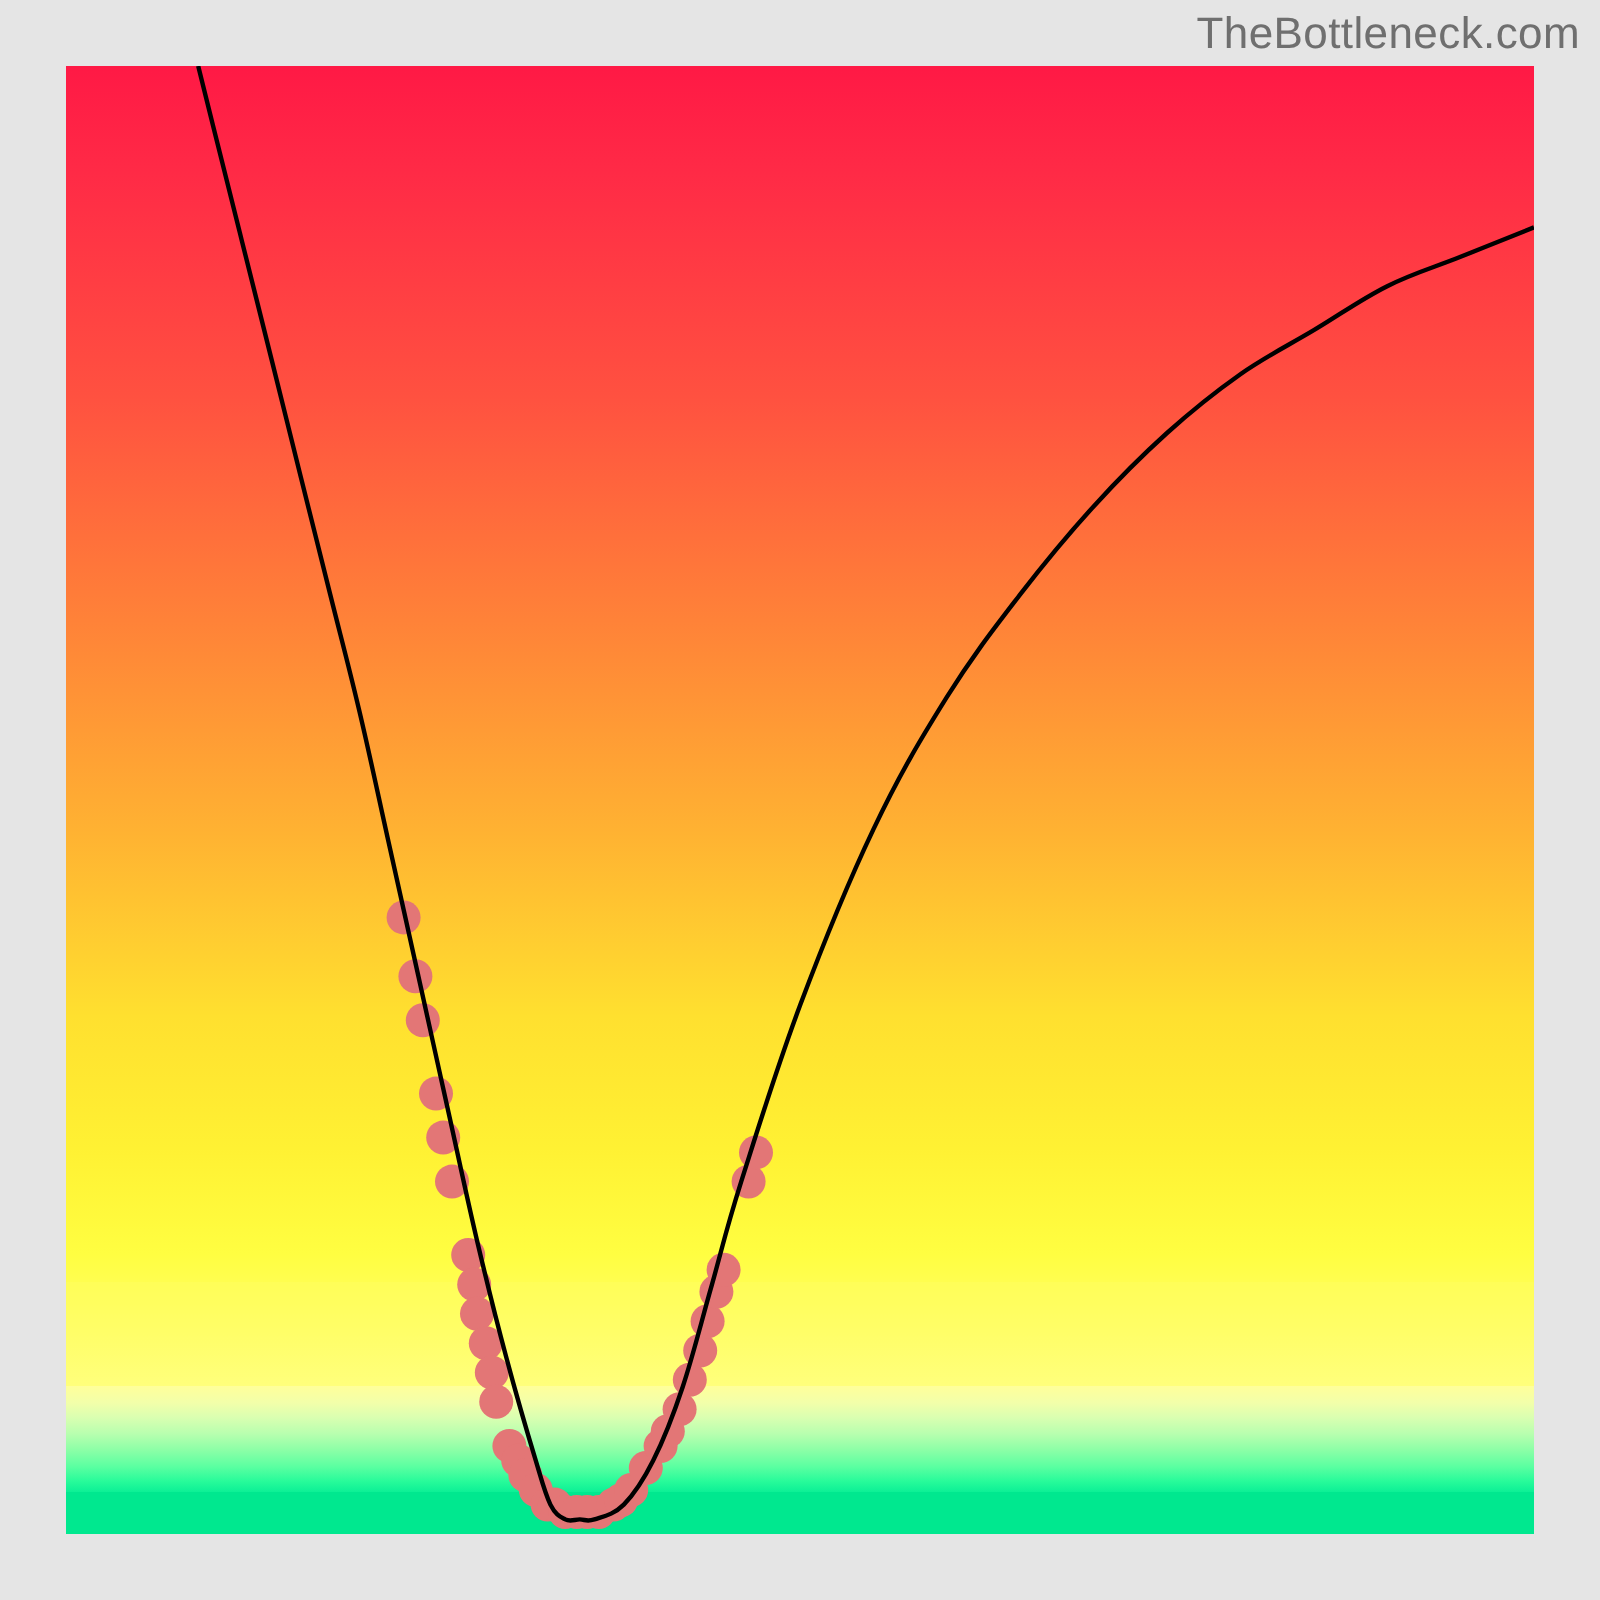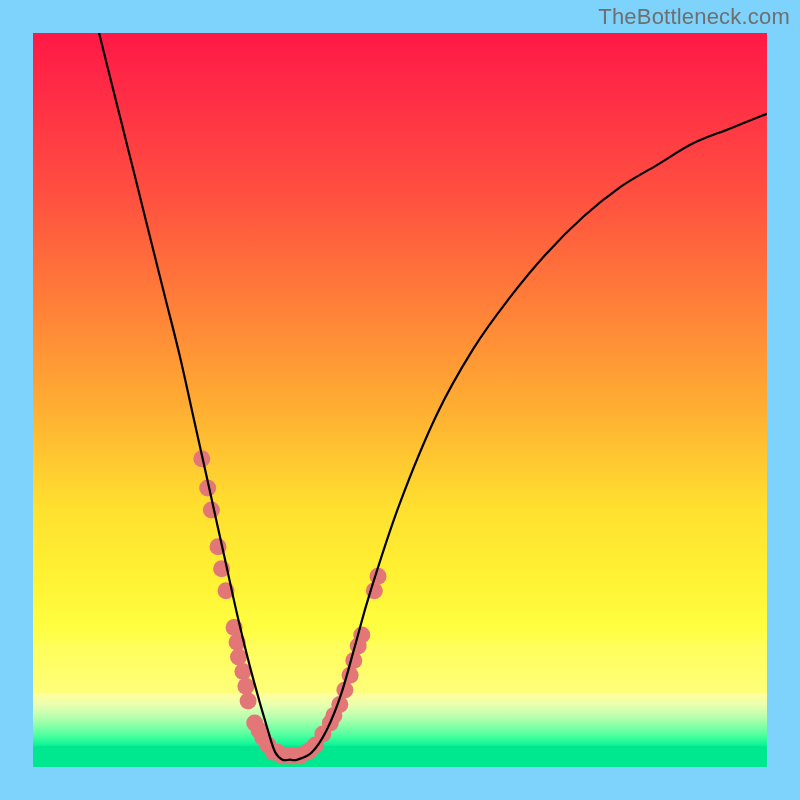--- a/index.html
+++ b/index.html
@@ -10,21 +10,21 @@
     background: #000;
     overflow: hidden;
     font-family: Arial, Helvetica, sans-serif;
   }
   .frame {
     position: absolute;
     top: 0;
     left: 0;
     width: 800px;
     height: 800px;
-    background: #7dd3fc;
+    background: #e5e5e5;
   }
   .watermark {
     position: absolute;
     top: 4px;
     right: 10px;
     color: #6f6f6f;
     font-size: 22px;
     font-weight: 500;
     letter-spacing: 0.2px;
     z-index: 10;

